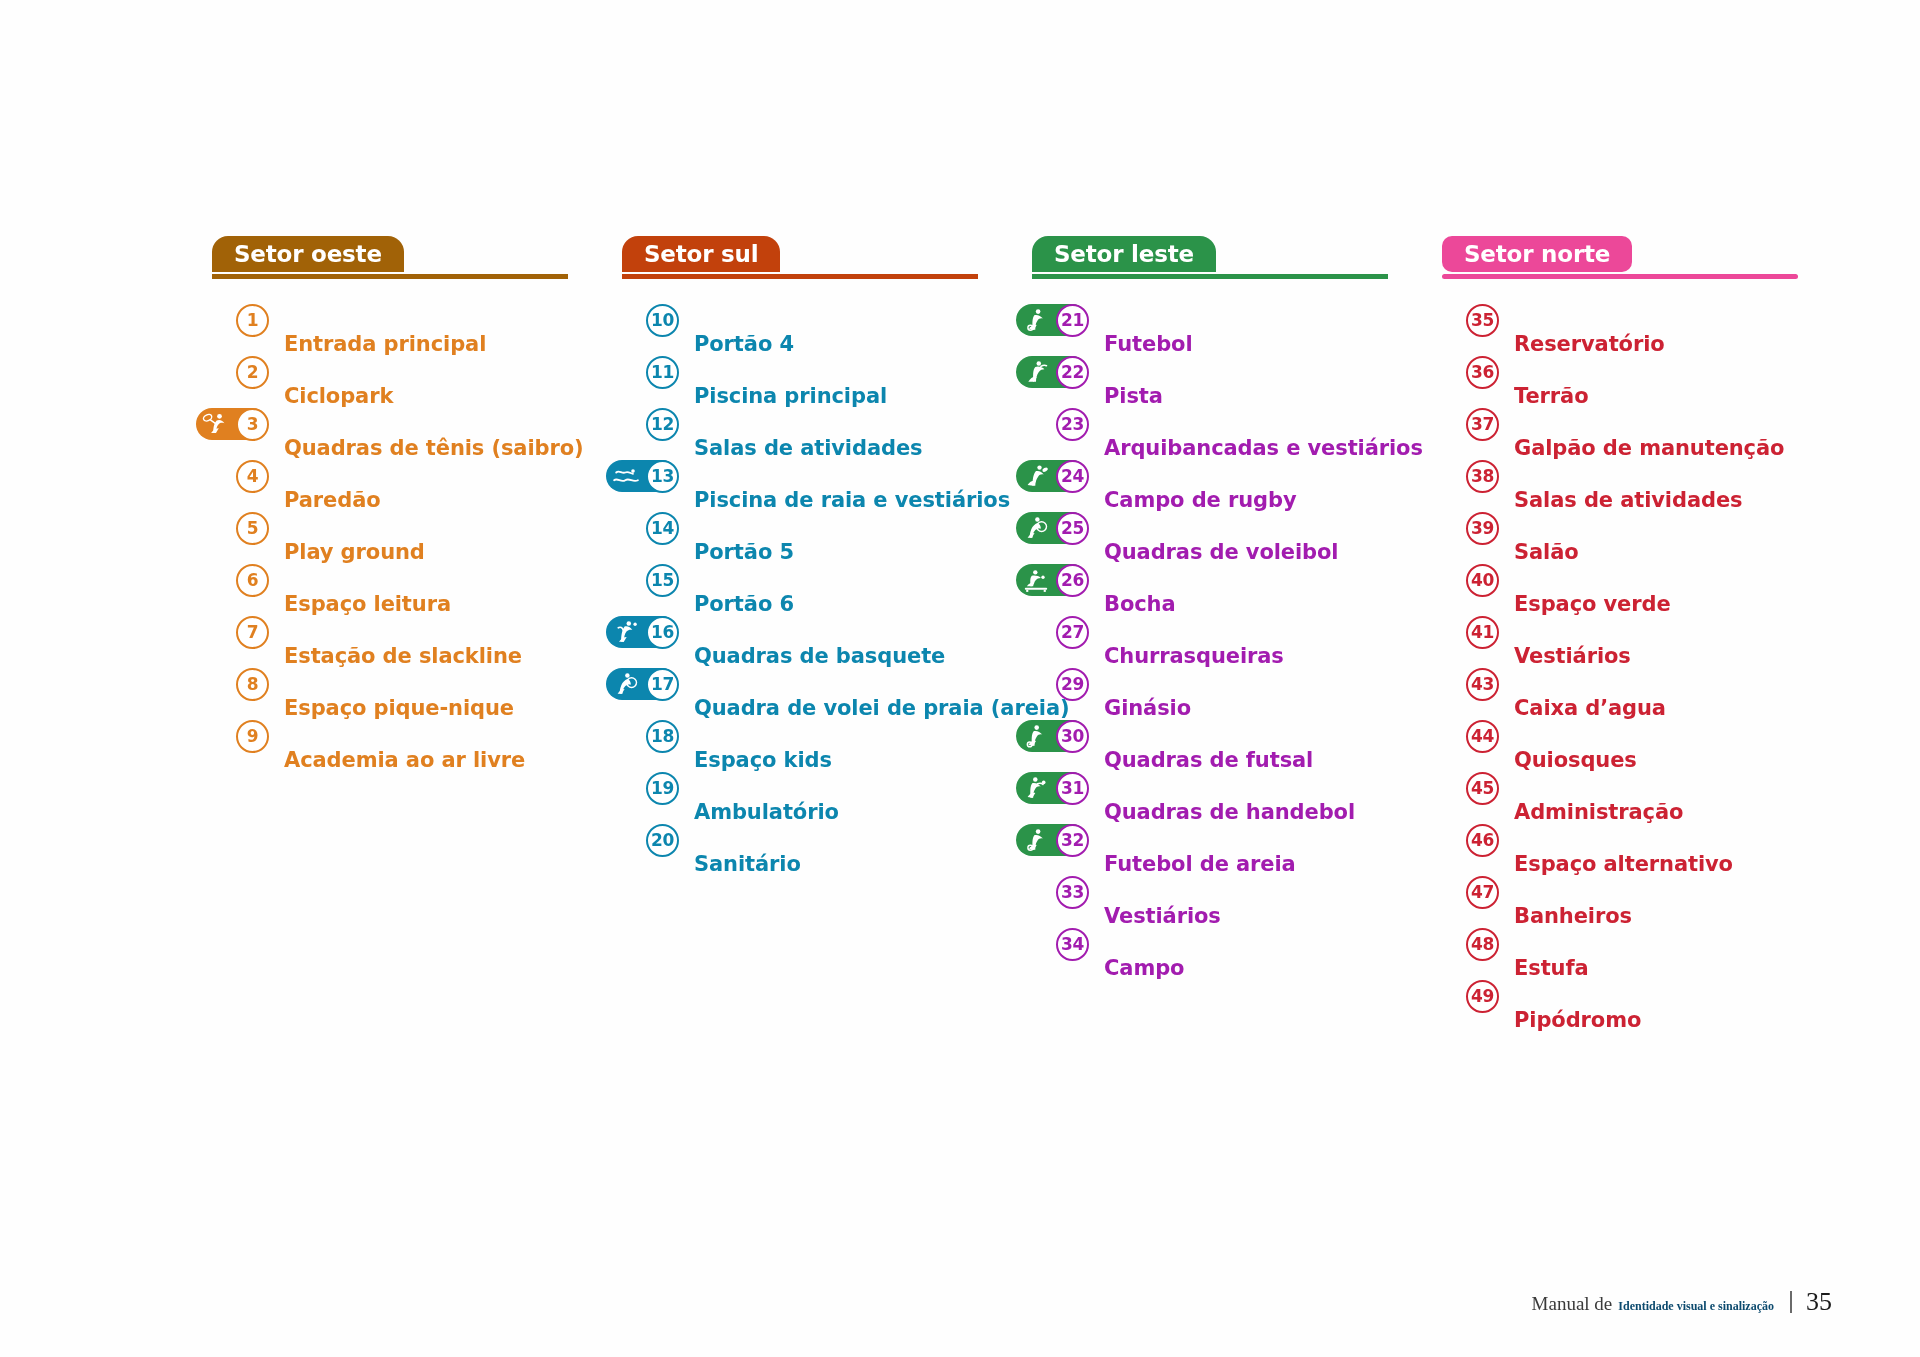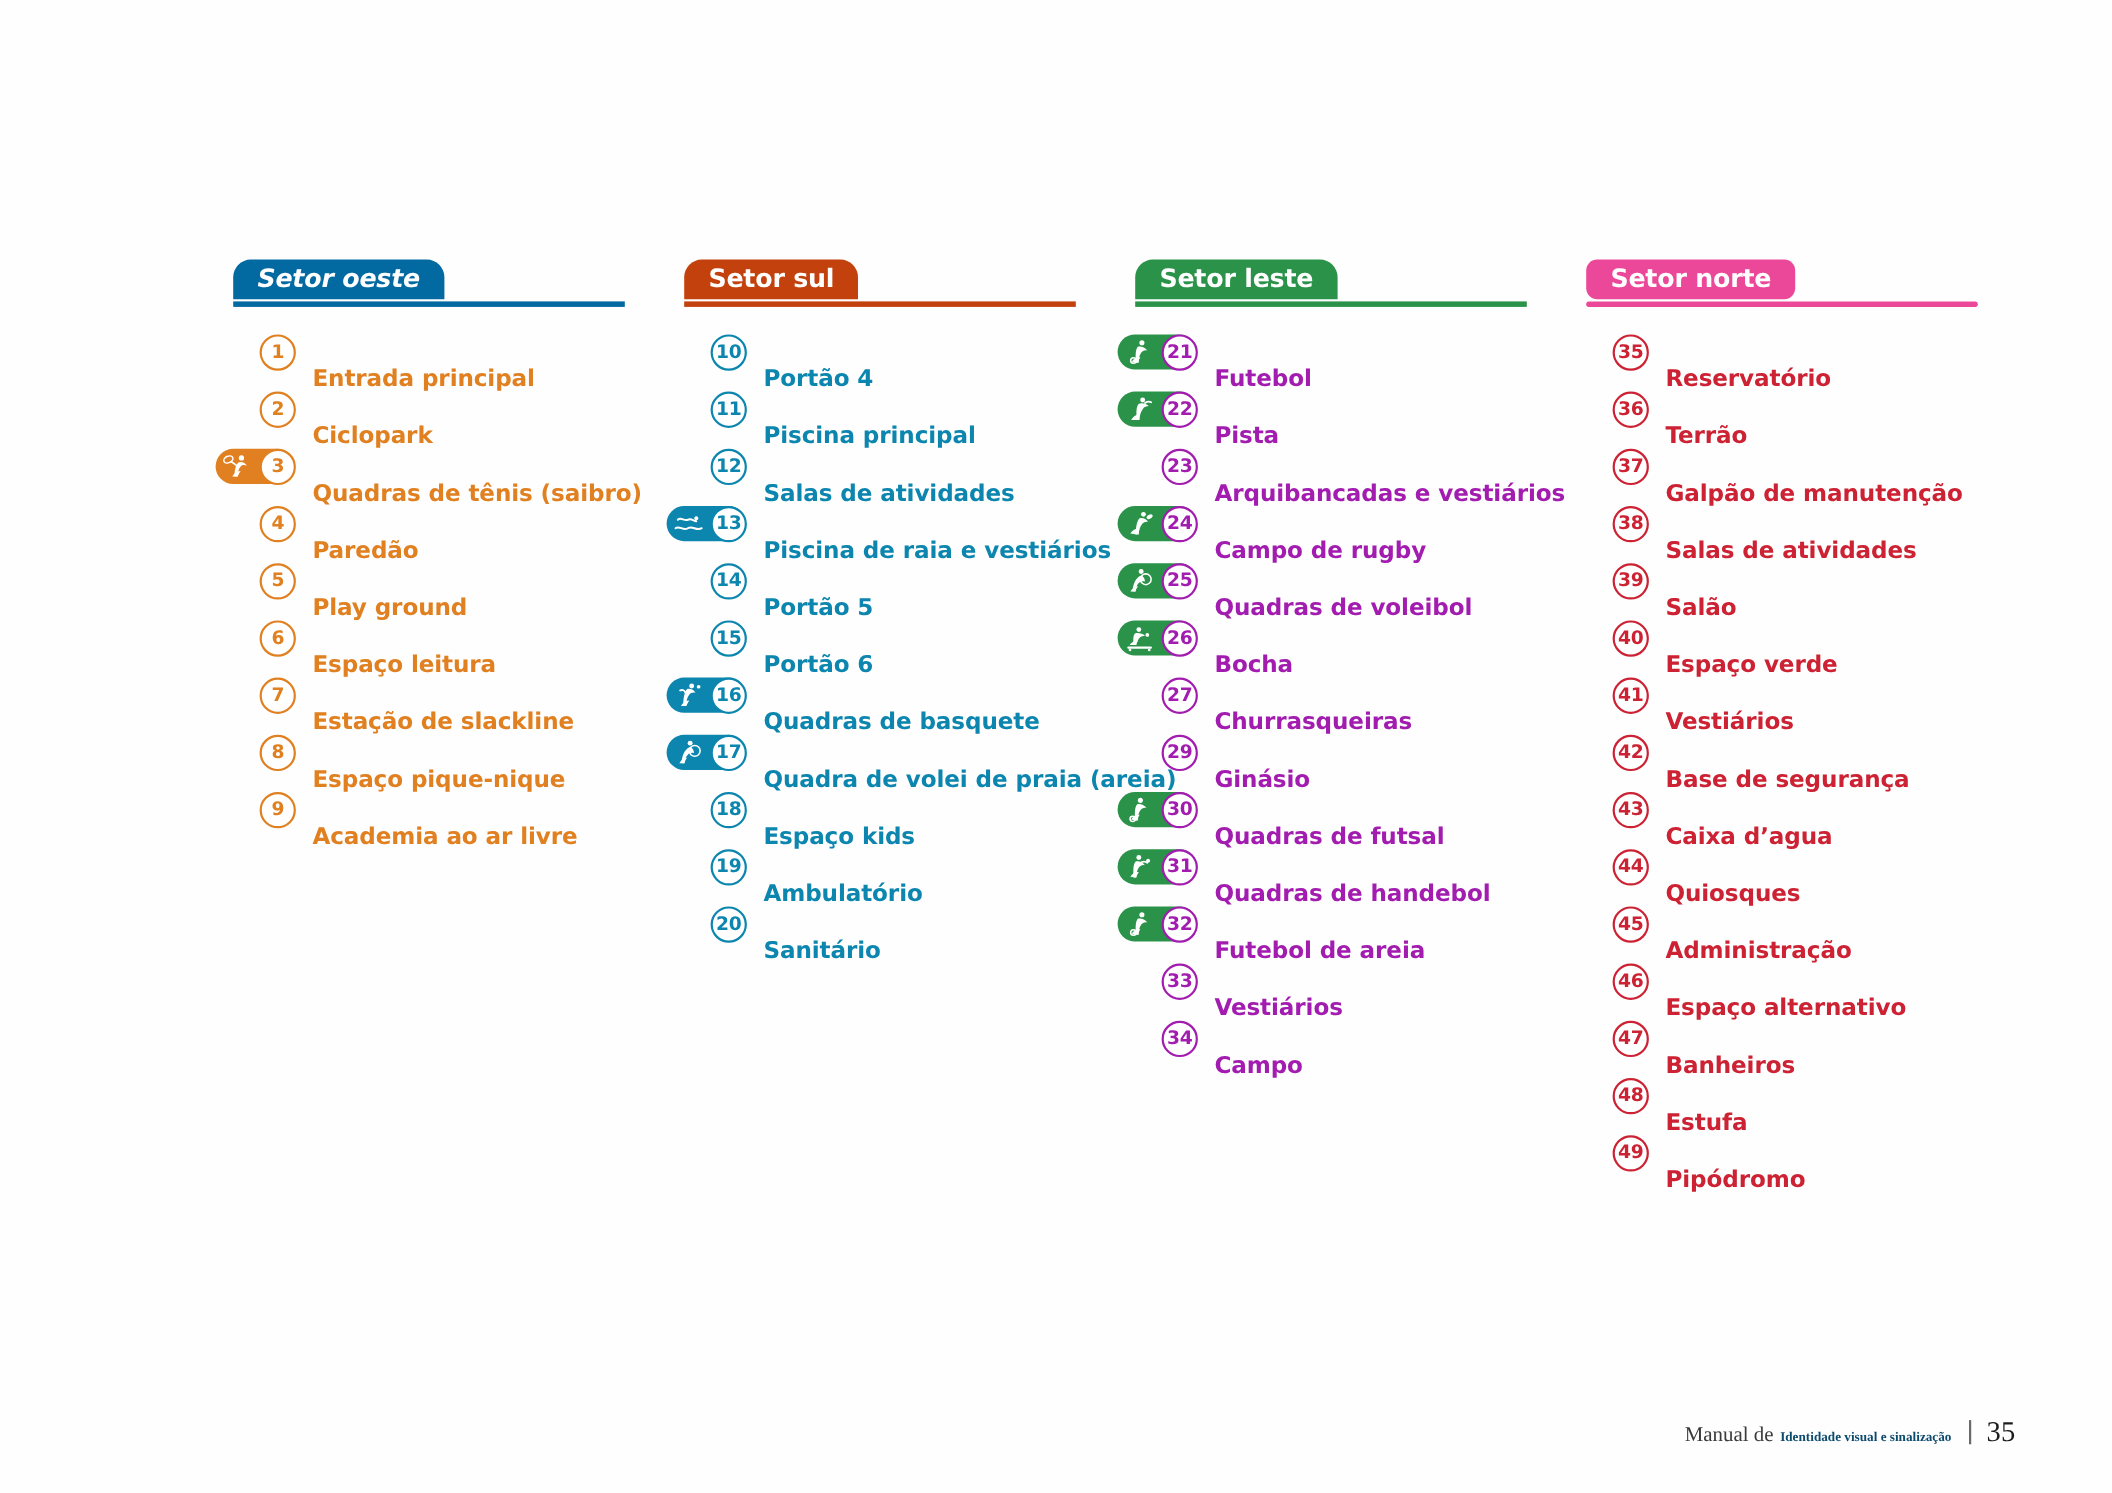--- a/index.html
+++ b/index.html
@@ -141,21 +141,21 @@
     font-weight: 600;
     white-space: nowrap;
     letter-spacing: -0.1px;
     font-family: "DejaVu Sans", sans-serif;
     margin-top: 48px;
   }
 
   
   .c-orange { color: #E08020; }
   .c-orange .pill { background: #E08020; }
-  .bg-orange { background: #0369a1; font-style: italic; }
+  .bg-orange { background: #a16207; }
 
   .c-teal { color: #0C86AE; }
   .c-teal .pill { background: #0C86AE; }
   .bg-teal { background: #c2410c; }
 
   .c-green { color: #a21caf; }
   .c-green .pill { background: #2B9349; }
   .bg-green { background: #2B9349; }
 
   .c-red { color: #CC2233; }
@@ -697,28 +697,20 @@
             <div class="badge">
               <div class="num">
                 <span>41</span>
               </div>
             </div>
             <div class="label">Vestiários</div>
           </li>
           <li class="item">
             <div class="badge">
               <div class="num">
-                <span>42</span>
-              </div>
-            </div>
-            <div class="label">Base de segurança</div>
-          </li>
-          <li class="item">
-            <div class="badge">
-              <div class="num">
                 <span>43</span>
               </div>
             </div>
             <div class="label">Caixa d’agua</div>
           </li>
           <li class="item">
             <div class="badge">
               <div class="num">
                 <span>44</span>
               </div>

